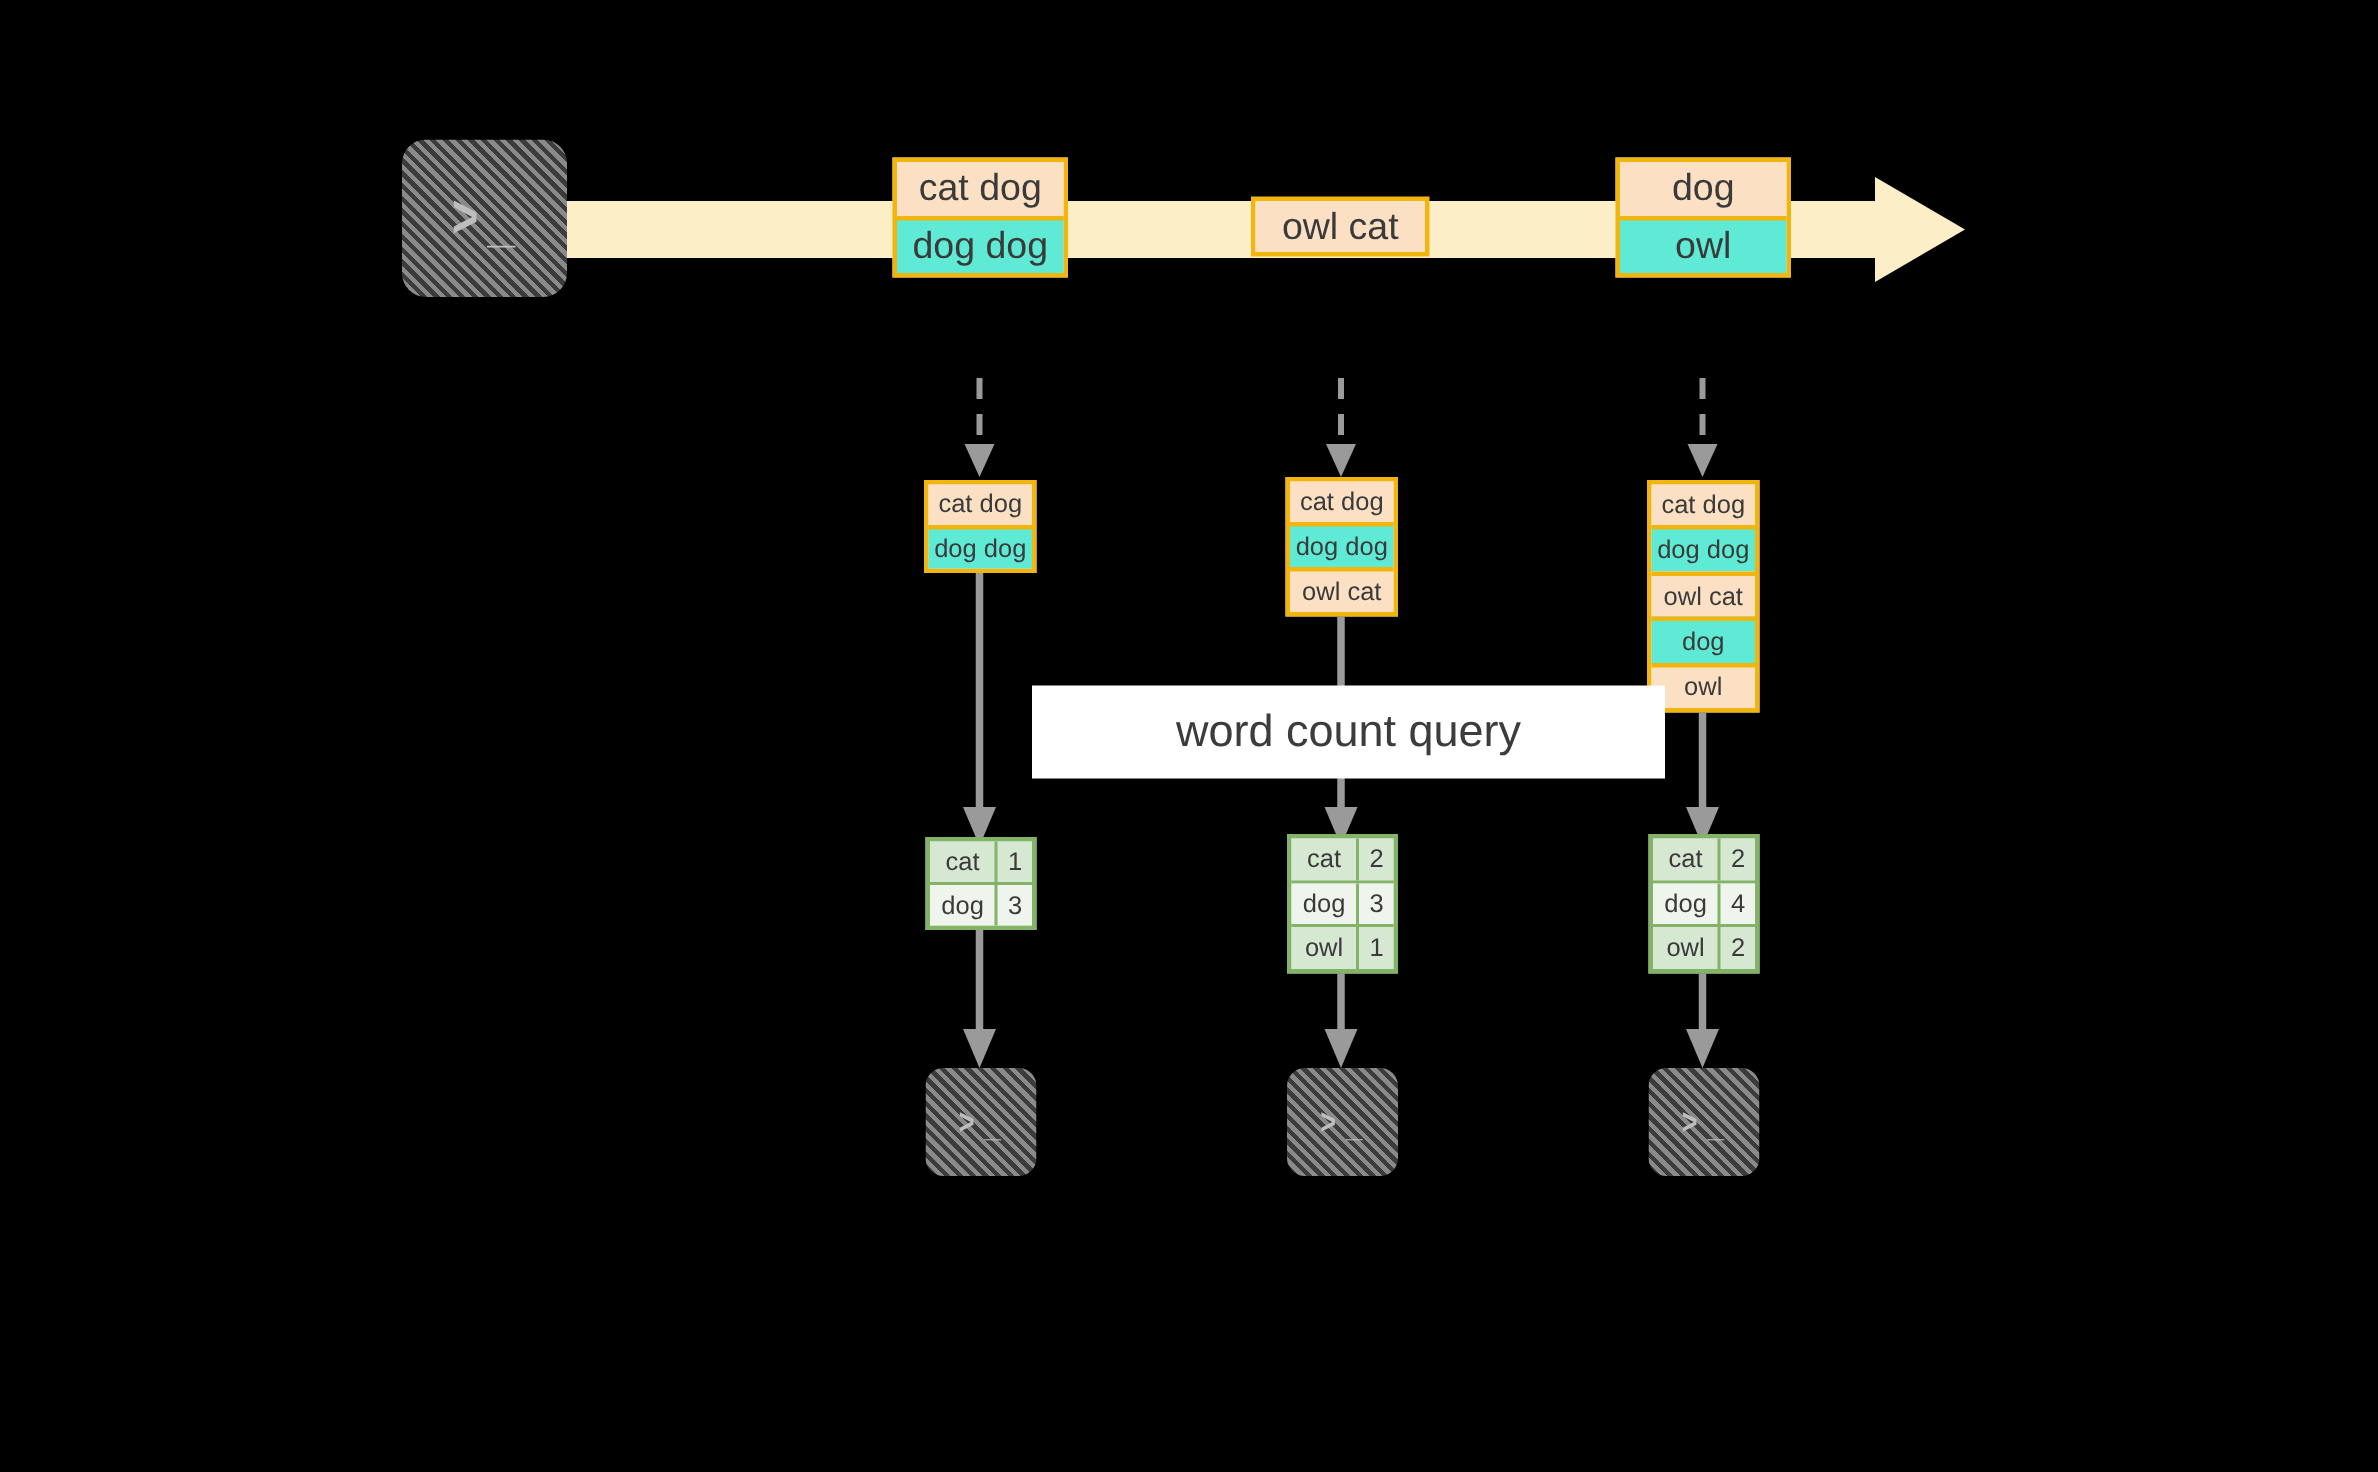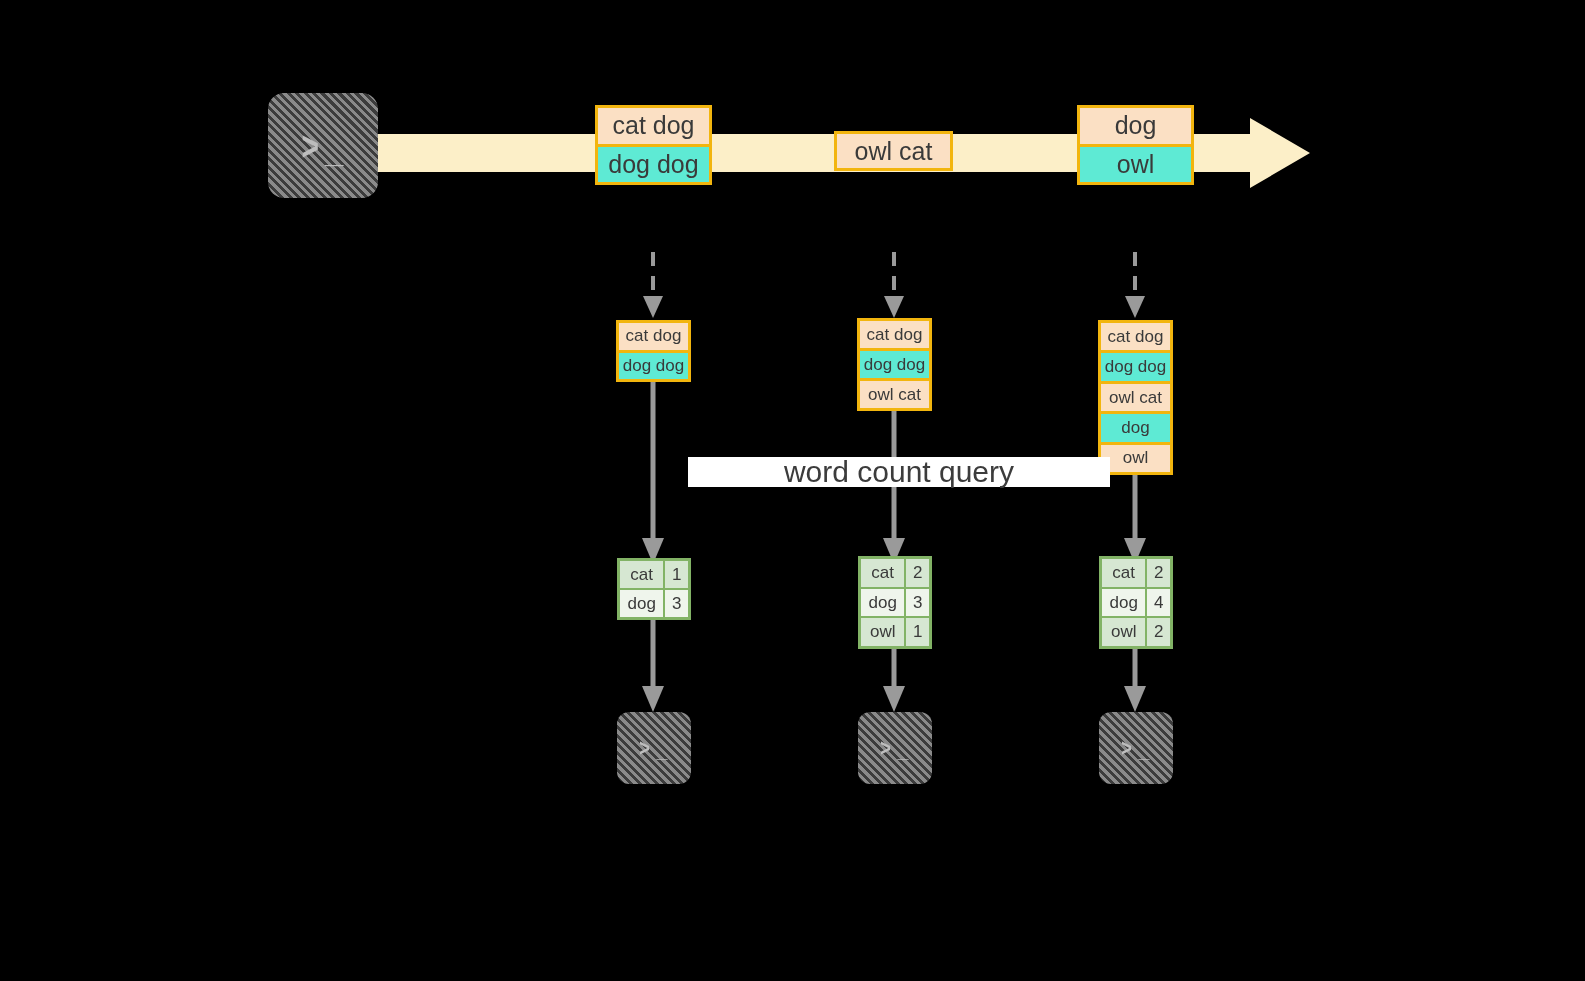--- a/index.html
+++ b/index.html
@@ -211,21 +211,21 @@
       <polygon points="12,153 1,127 23,127" fill="#9A9A9A"></polygon>
     </svg>
   </div>
   <div class="conn" style="left:1123px; top:475px; width:24px; height:89px;">
     <svg width="24" height="89" viewBox="0 0 24 89">
       <line x1="12" y1="0" x2="12" y2="67" stroke="#9A9A9A" stroke-width="5"></line>
       <polygon points="12,89 1,63 23,63" fill="#9A9A9A"></polygon>
     </svg>
   </div>
 
-  <div class="query-band" style="left:688px; top:457px; width:422px; height:30px;">
+  <div class="query-band" style="left:688px; top:457px; width:422px; height:62px;">
     <span class="label">word count query</span>
   </div>
 
   <div class="tbl" style="left:617px; top:558px; width:74px; height:62px;">
     <div class="trow dark">
       <div class="tc key">cat</div>
       <div class="tc val">1</div>
     </div>
     <div class="trow light">
       <div class="tc key">dog</div>

